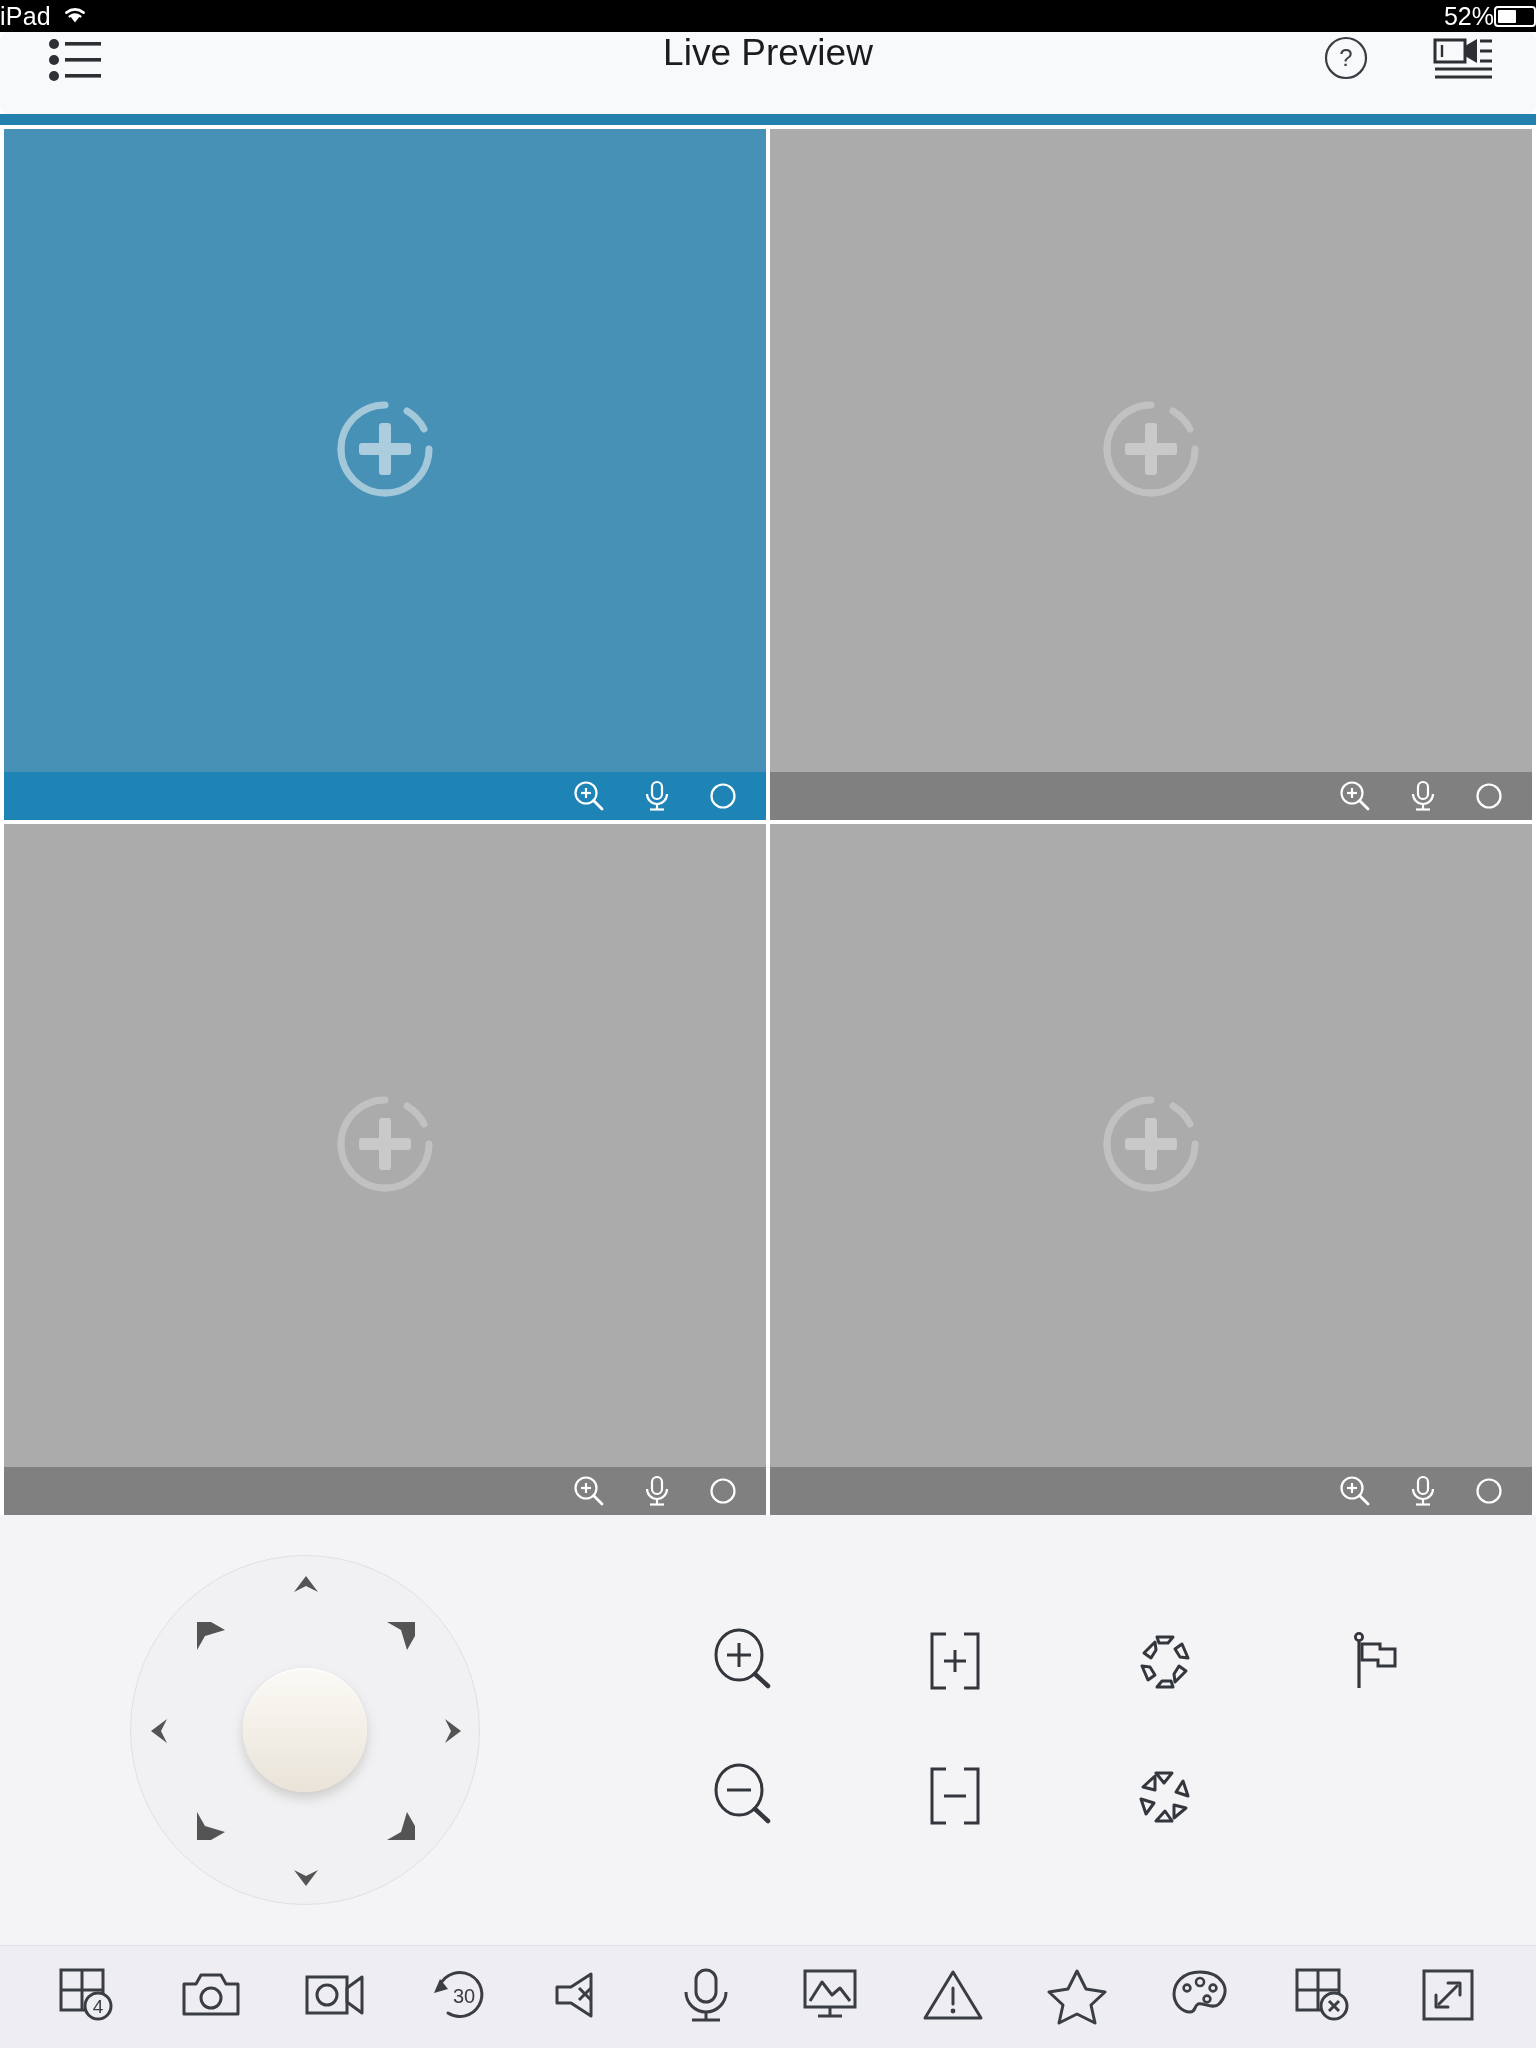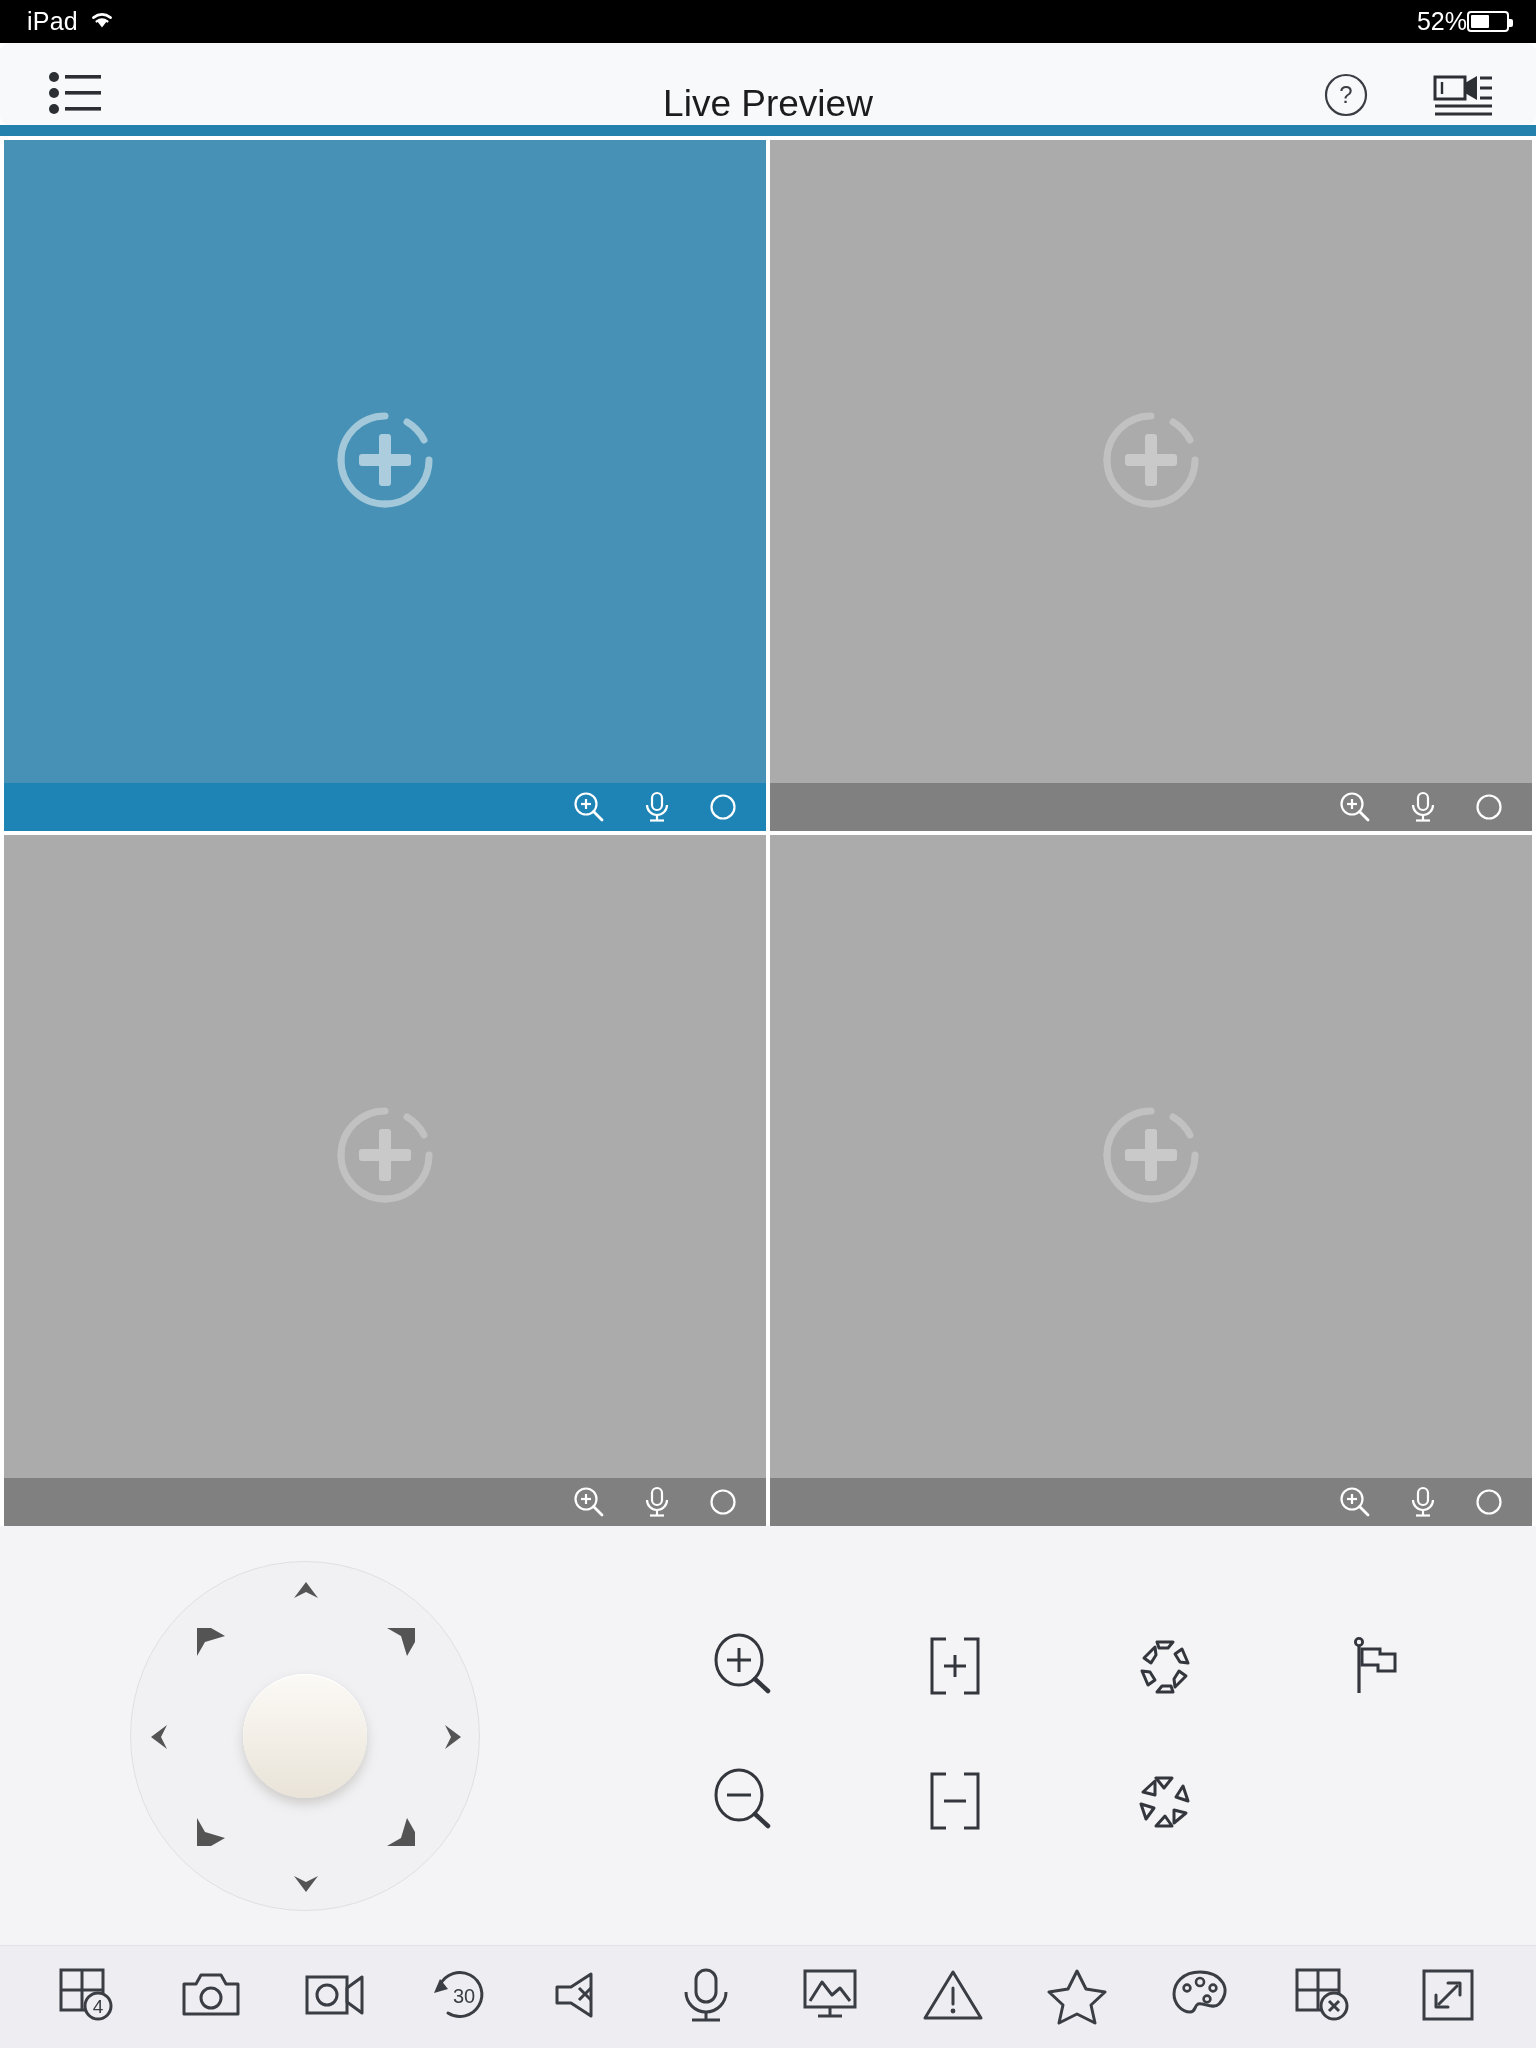--- a/index.html
+++ b/index.html
@@ -6,22 +6,22 @@
   html, body { width:1536px; height:2048px; }
   body {
     font-family: "Liberation Sans", sans-serif;
     background:#ffffff;
     overflow:hidden;
   }
   #app { position:relative; width:1536px; height:2048px; display:flex; flex-direction:column; }
 
   
   .statusbar {
-    height:43px; background:#000000; color:#ffffff;
-    display:flex; align-items:center; padding:0 27px;
+    height:32px; background:#000000; color:#ffffff;
+    display:flex; align-items:center; padding:0 0;
     font-size:25px; flex:0 0 auto; position:relative;
   }
   .sb-left { display:flex; align-items:center; gap:10px; }
   .sb-device { font-size:25px; letter-spacing:0.2px; }
   .sb-center {
     position:absolute; left:0; right:0; text-align:center;
     font-size:25px; pointer-events:none;
   }
   .sb-right {
     margin-left:auto; display:flex; align-items:center; 
@@ -33,21 +33,21 @@
   }
   .batt-shell::after {
     content:""; position:absolute; right:-6px; top:6px;
     width:4px; height:8px; background:#fff; border-radius:0 2px 2px 0;
   }
   .batt-fill { height:100%; background:#fff; border-radius:1px; }
 
   
   .navbar {
     height:82px; background:#F7F9FB; position:relative;
-    display:flex; align-items:flex-end; flex:0 0 auto;border-radius:9px;
+    display:flex; align-items:flex-start; flex:0 0 auto;border-radius:9px;
   }
   .nav-title {
     position:absolute; left:0; right:0; text-align:center;
     font-size:37px; color:#1c1c1e; font-weight:400;
   }
   .nav-btn {
     display:flex; align-items:center; justify-content:center;
     cursor:pointer; z-index:3;
   }
   .nav-left { margin-left:42px; width:70px; height:60px; }

